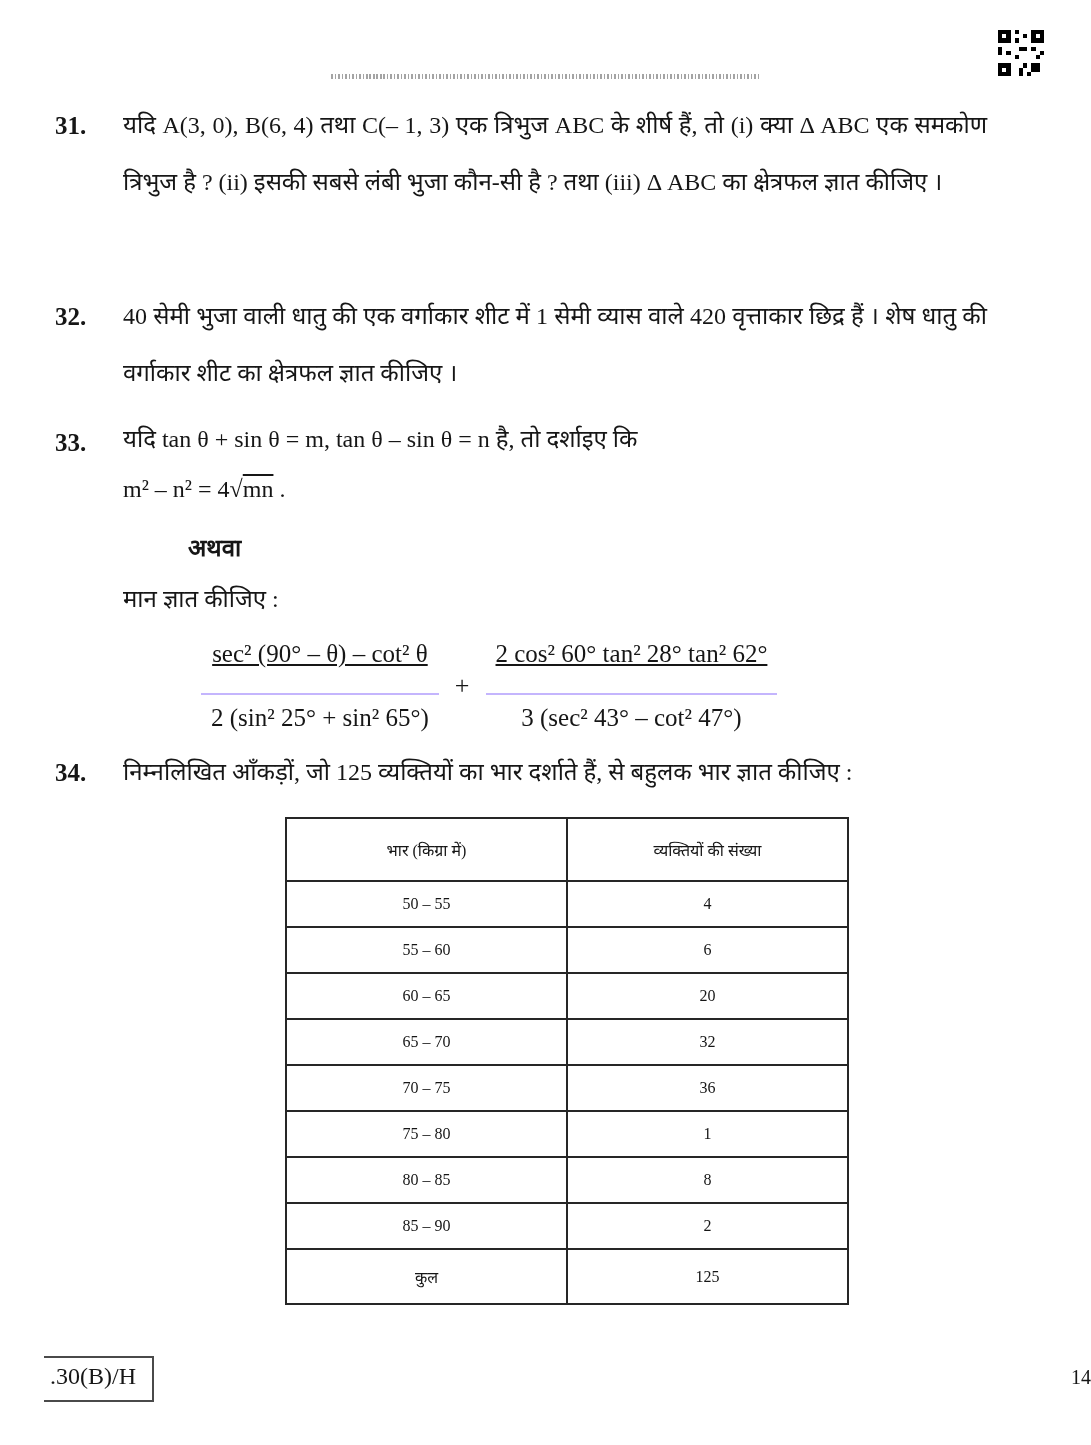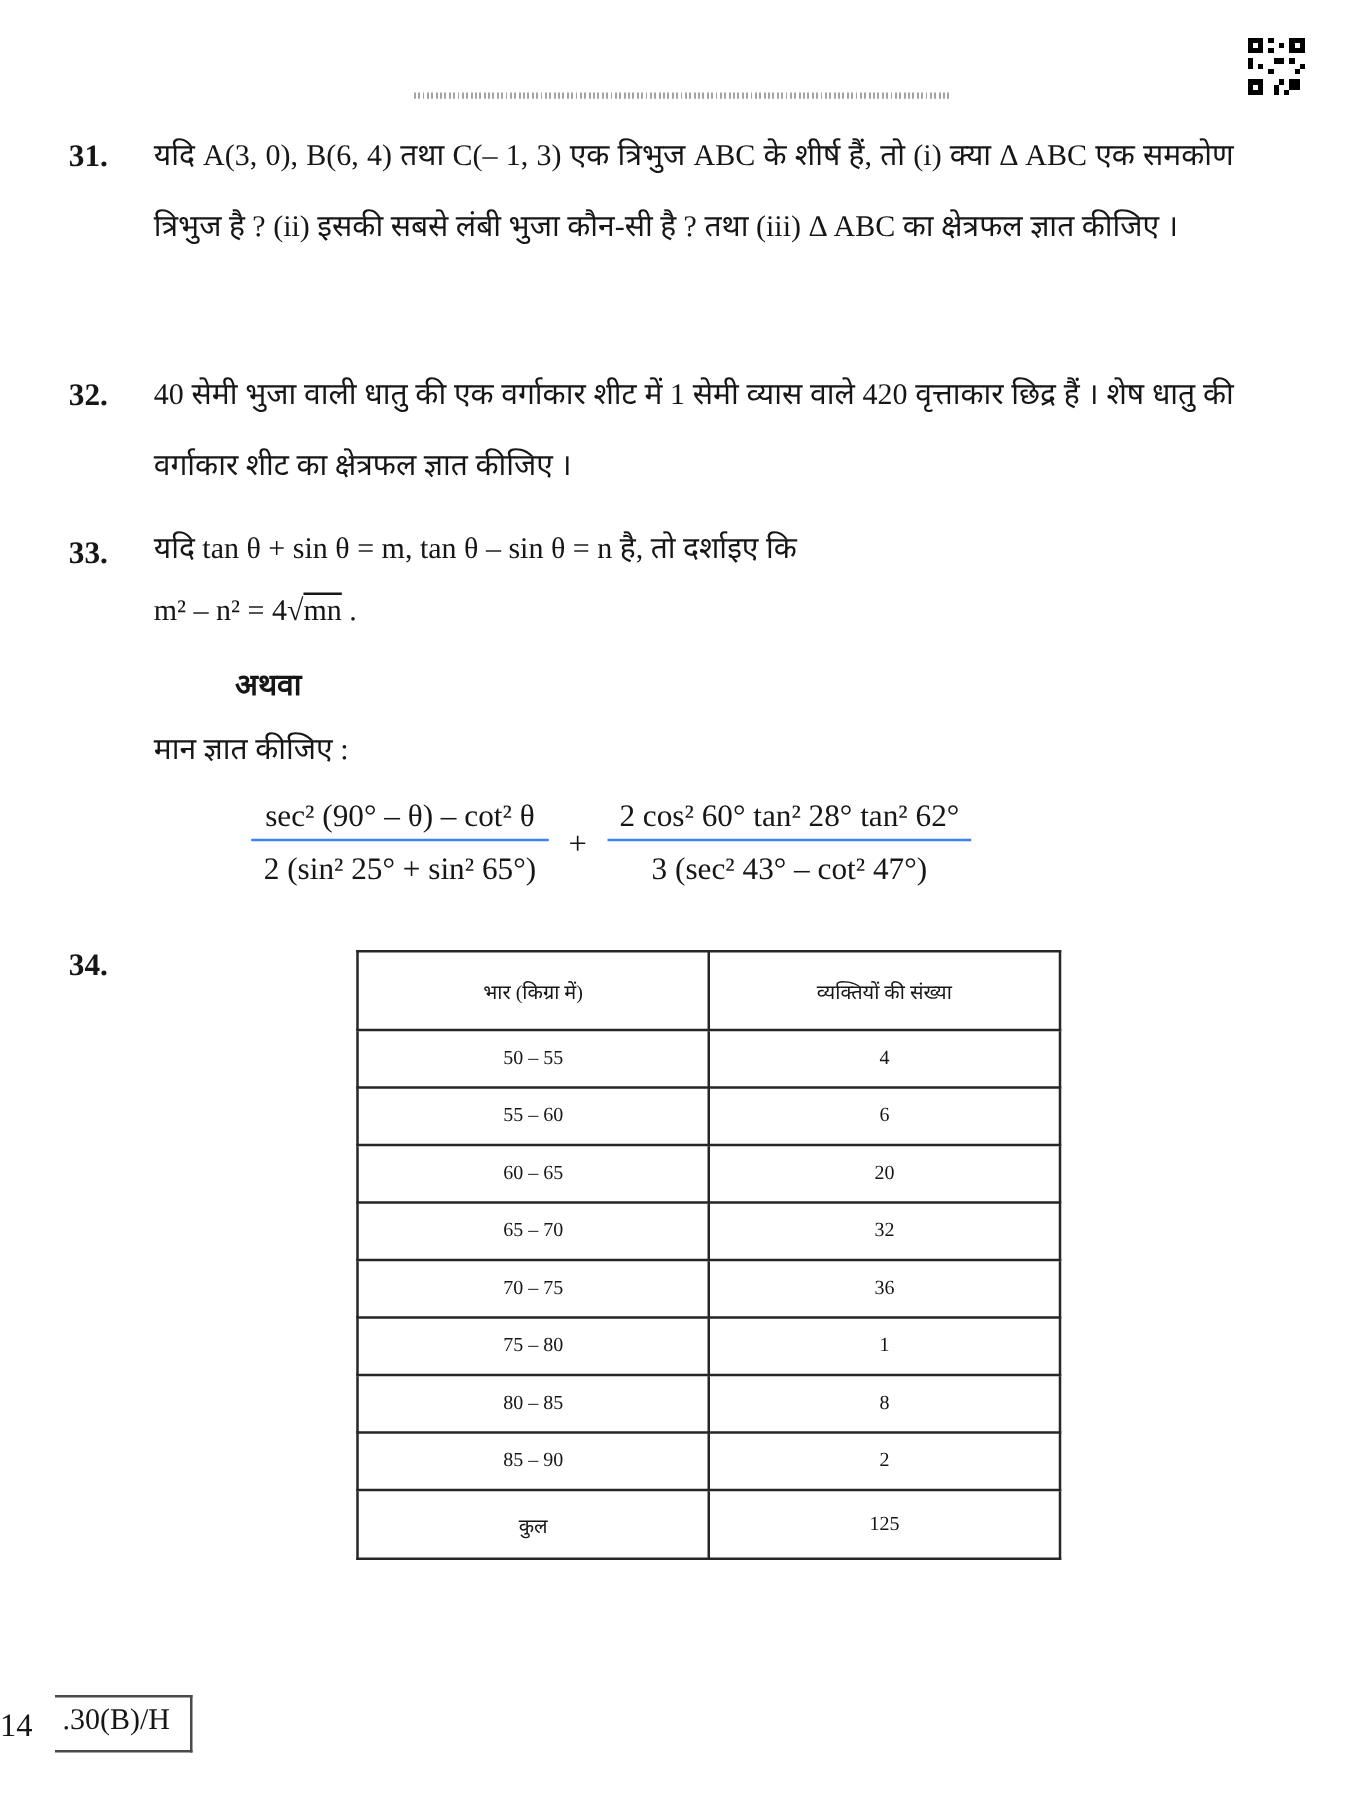--- a/index.html
+++ b/index.html
@@ -63,23 +63,24 @@
   .math-expr {
     display: flex;
     align-items: center;
     gap: 16px;
     margin: 26px 0 0 78px;
     font-size: 25px;
   }
   .frac { display: inline-block; text-align: center; }
   .frac .num {
     display: block;
-    padding: 0 10px 3px 10px;
-    border-bottom: 2px solid #3b82f6;
+    padding: 0 10px 25px 10px;
+    border-bottom: 2px solid #c4b5fd;
     white-space: nowrap;
+    text-decoration: underline;
   }
   .frac .den {
     display: block;
     padding: 9px 10px 0 10px;
     white-space: nowrap;
   }
   .op { font-size: 26px; }
   
   .wtable {
     border-collapse: collapse;
@@ -104,22 +105,22 @@
     font-size: 24px;
     padding: 5px 16px 10px 6px;
     border: 2px solid #4a4a4a;
     border-left: none;
   }
   .page-num {
     position: absolute;
     top: 1366px;
     left: 0;
     width: 100%;
-    text-align: left;
-    font-size: 26px;
+    text-align: right;
+    font-size: 20px;
   }
   
   #q31 { top: 97px; }
   #q32 { top: 288px; }
   #q33 { top: 414px; }
   #q34 { top: 744px; }
 </style>
 </head>
 <body>
 
@@ -184,20 +185,21 @@
           <span class="num">2 cos² 60° tan² 28° tan² 62°</span>
           <span class="den">3 (sec² 43° – cot² 47°)</span>
         </span>
       </div>
     </div>
   </div>
 
   <div class="q" id="q34">
     <div class="qnum">34.</div>
     <div class="qbody">
+      <div class="qtext">निम्नलिखित आँकड़ों, जो 125 व्यक्तियों का भार दर्शाते हैं, से बहुलक भार ज्ञात कीजिए :</div>
       <table class="wtable">
         <thead>
           <tr>
             <th>भार (किग्रा में)</th>
             <th>व्यक्तियों की संख्या</th>
           </tr>
         </thead>
         <tbody>
           <tr>
             <td>50 – 55</td>

